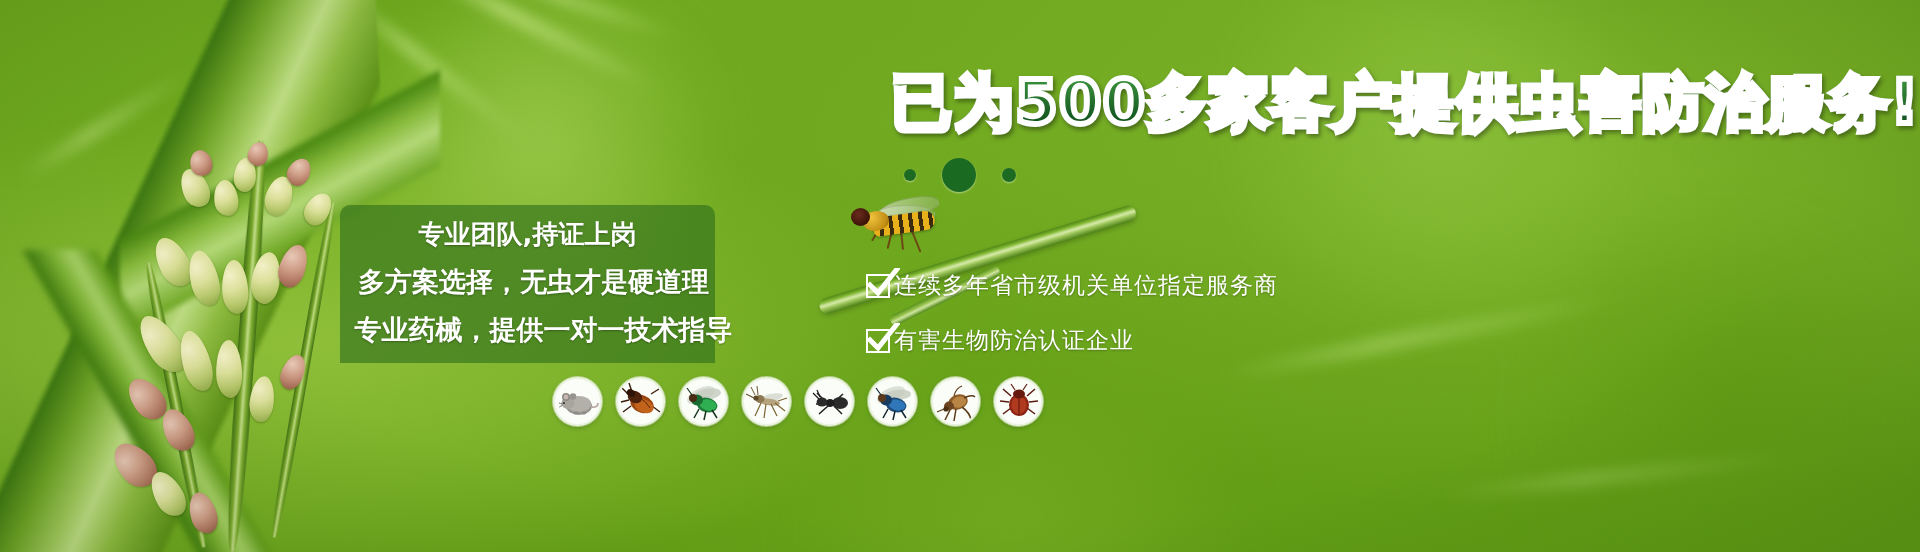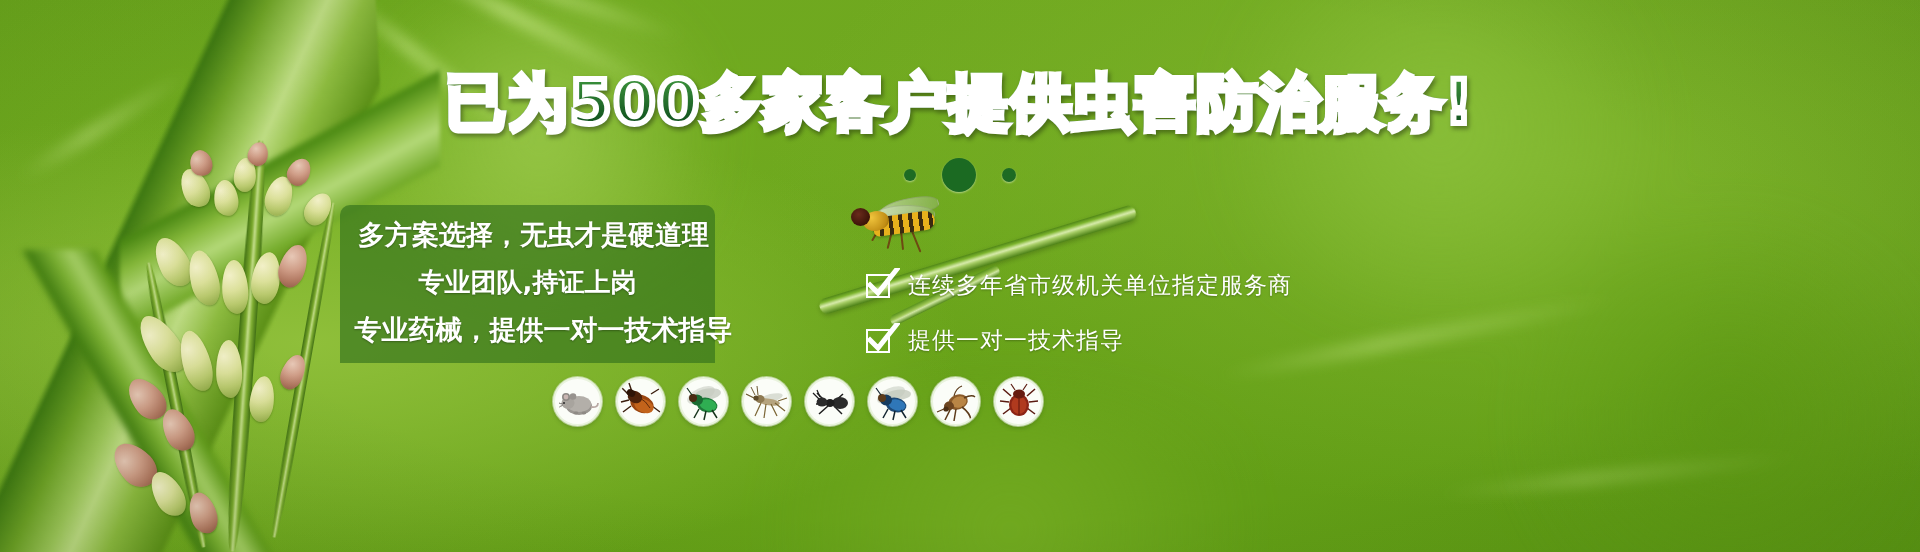--- a/index.html
+++ b/index.html
@@ -171,21 +171,21 @@
   
   .vignette {
     position: absolute; inset: 0;
     background: radial-gradient(ellipse 85% 110% at 50% 45%, rgba(0,0,0,0) 45%, rgba(20,45,5,.20) 100%);
   }
 
   
   .headline {
     position: absolute;
     left: 0; right: 0; top: 72px;
-    text-align: center;
+    text-align: right;
     font-family: "DejaVu Sans", "Liberation Sans", sans-serif;
     font-size: 60px;
     font-weight: bold;
     letter-spacing: 2px;
     line-height: 1;
     color: #1e6b2a;
     background: linear-gradient(180deg, #3f9a3e 0%, #2c7a31 38%, #175c23 72%, #0f4a1b 100%);
     -webkit-background-clip: text;
     background-clip: text;
     -webkit-text-fill-color: transparent;
@@ -245,21 +245,21 @@
   .checklist {
     position: absolute;
     left: 866px; top: 270px;
     display: flex;
     flex-direction: column;
     gap: 24px;
   }
   .check-item {
     display: flex;
     align-items: center;
-    gap: 18px;
+    gap: 4px;
     text-align: right;
   }
   .check-box {
     position: relative;
     width: 24px; height: 24px;
     border: 2px solid #ffffff;
     flex: 0 0 auto;
   }
   .check-box svg { position: absolute; left: -2px; top: -8px; }
   .check-label {
@@ -371,41 +371,41 @@
 
   <div class="headline">已为500多家客户提供虫害防治服务!</div>
 
   <div class="dots">
     <span class="dot small"></span>
     <span class="dot big"></span>
     <span class="dot mid"></span>
   </div>
 
   <div class="feature-box">
+    <div class="feature-line fl-1">专业团队,持证上岗</div>
     <div class="feature-line fl-2 overflow">多方案选择，无虫才是硬道理</div>
-    <div class="feature-line fl-1">专业团队,持证上岗</div>
     <div class="feature-line fl-3 overflow">专业药械，提供一对一技术指导</div>
   </div>
 
   <div class="checklist">
     <div class="check-item">
       <span class="check-box">
         <svg width="34" height="32" viewBox="0 0 34 32">
           <path d="M4 17 L12 25 L31 1" stroke="#ffffff" stroke-width="5" fill="none" stroke-linecap="square"></path>
         </svg>
       </span>
       <span class="check-label">连续多年省市级机关单位指定服务商</span>
     </div>
     <div class="check-item">
       <span class="check-box">
         <svg width="34" height="32" viewBox="0 0 34 32">
           <path d="M4 17 L12 25 L31 1" stroke="#ffffff" stroke-width="5" fill="none" stroke-linecap="square"></path>
         </svg>
       </span>
-      <span class="check-label">提供一对一技术指导</span>
+      <span class="check-label">有害生物防治认证企业</span>
     </div>
   </div>
 
   <div class="pest-row">
 
     <div class="pest">
       <svg viewBox="0 0 44 44" width="44" height="44">
         <ellipse cx="23" cy="26" rx="13" ry="9" fill="#9a9691"></ellipse>
         <ellipse cx="23" cy="24" rx="12" ry="8" fill="#b3afa9"></ellipse>
         <ellipse cx="12" cy="23" rx="6.5" ry="6" fill="#a8a49e"></ellipse>

